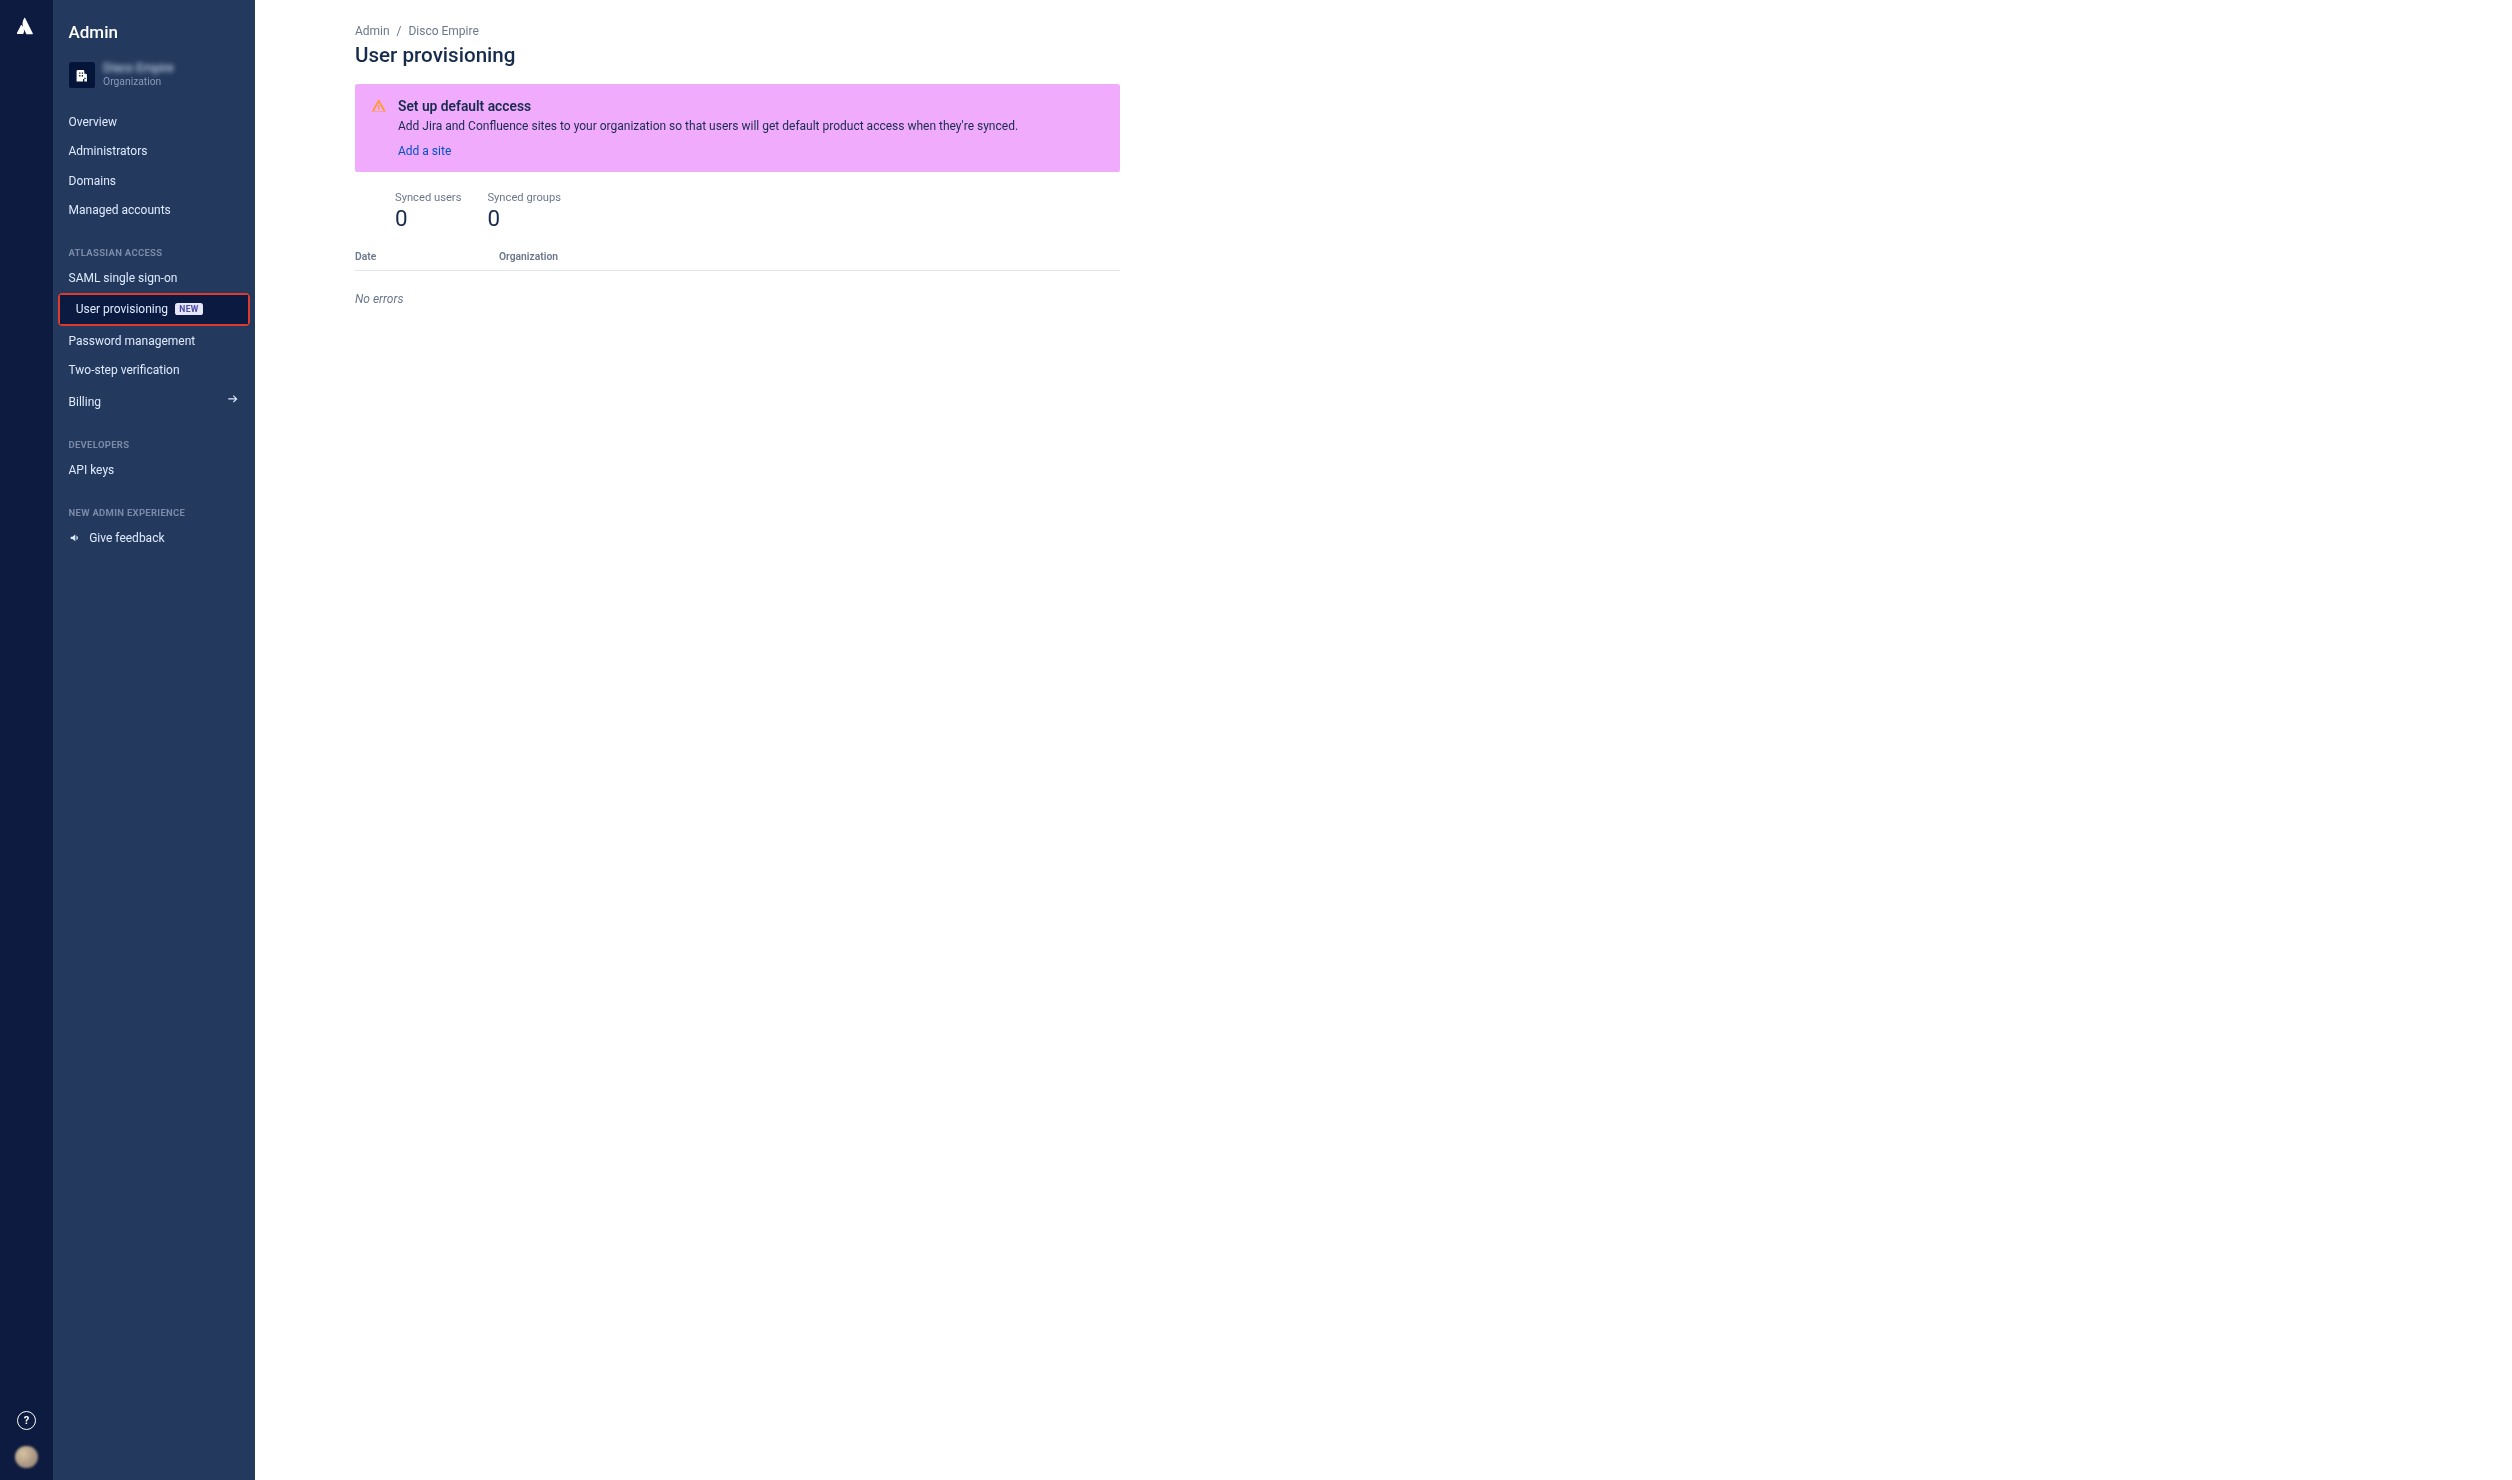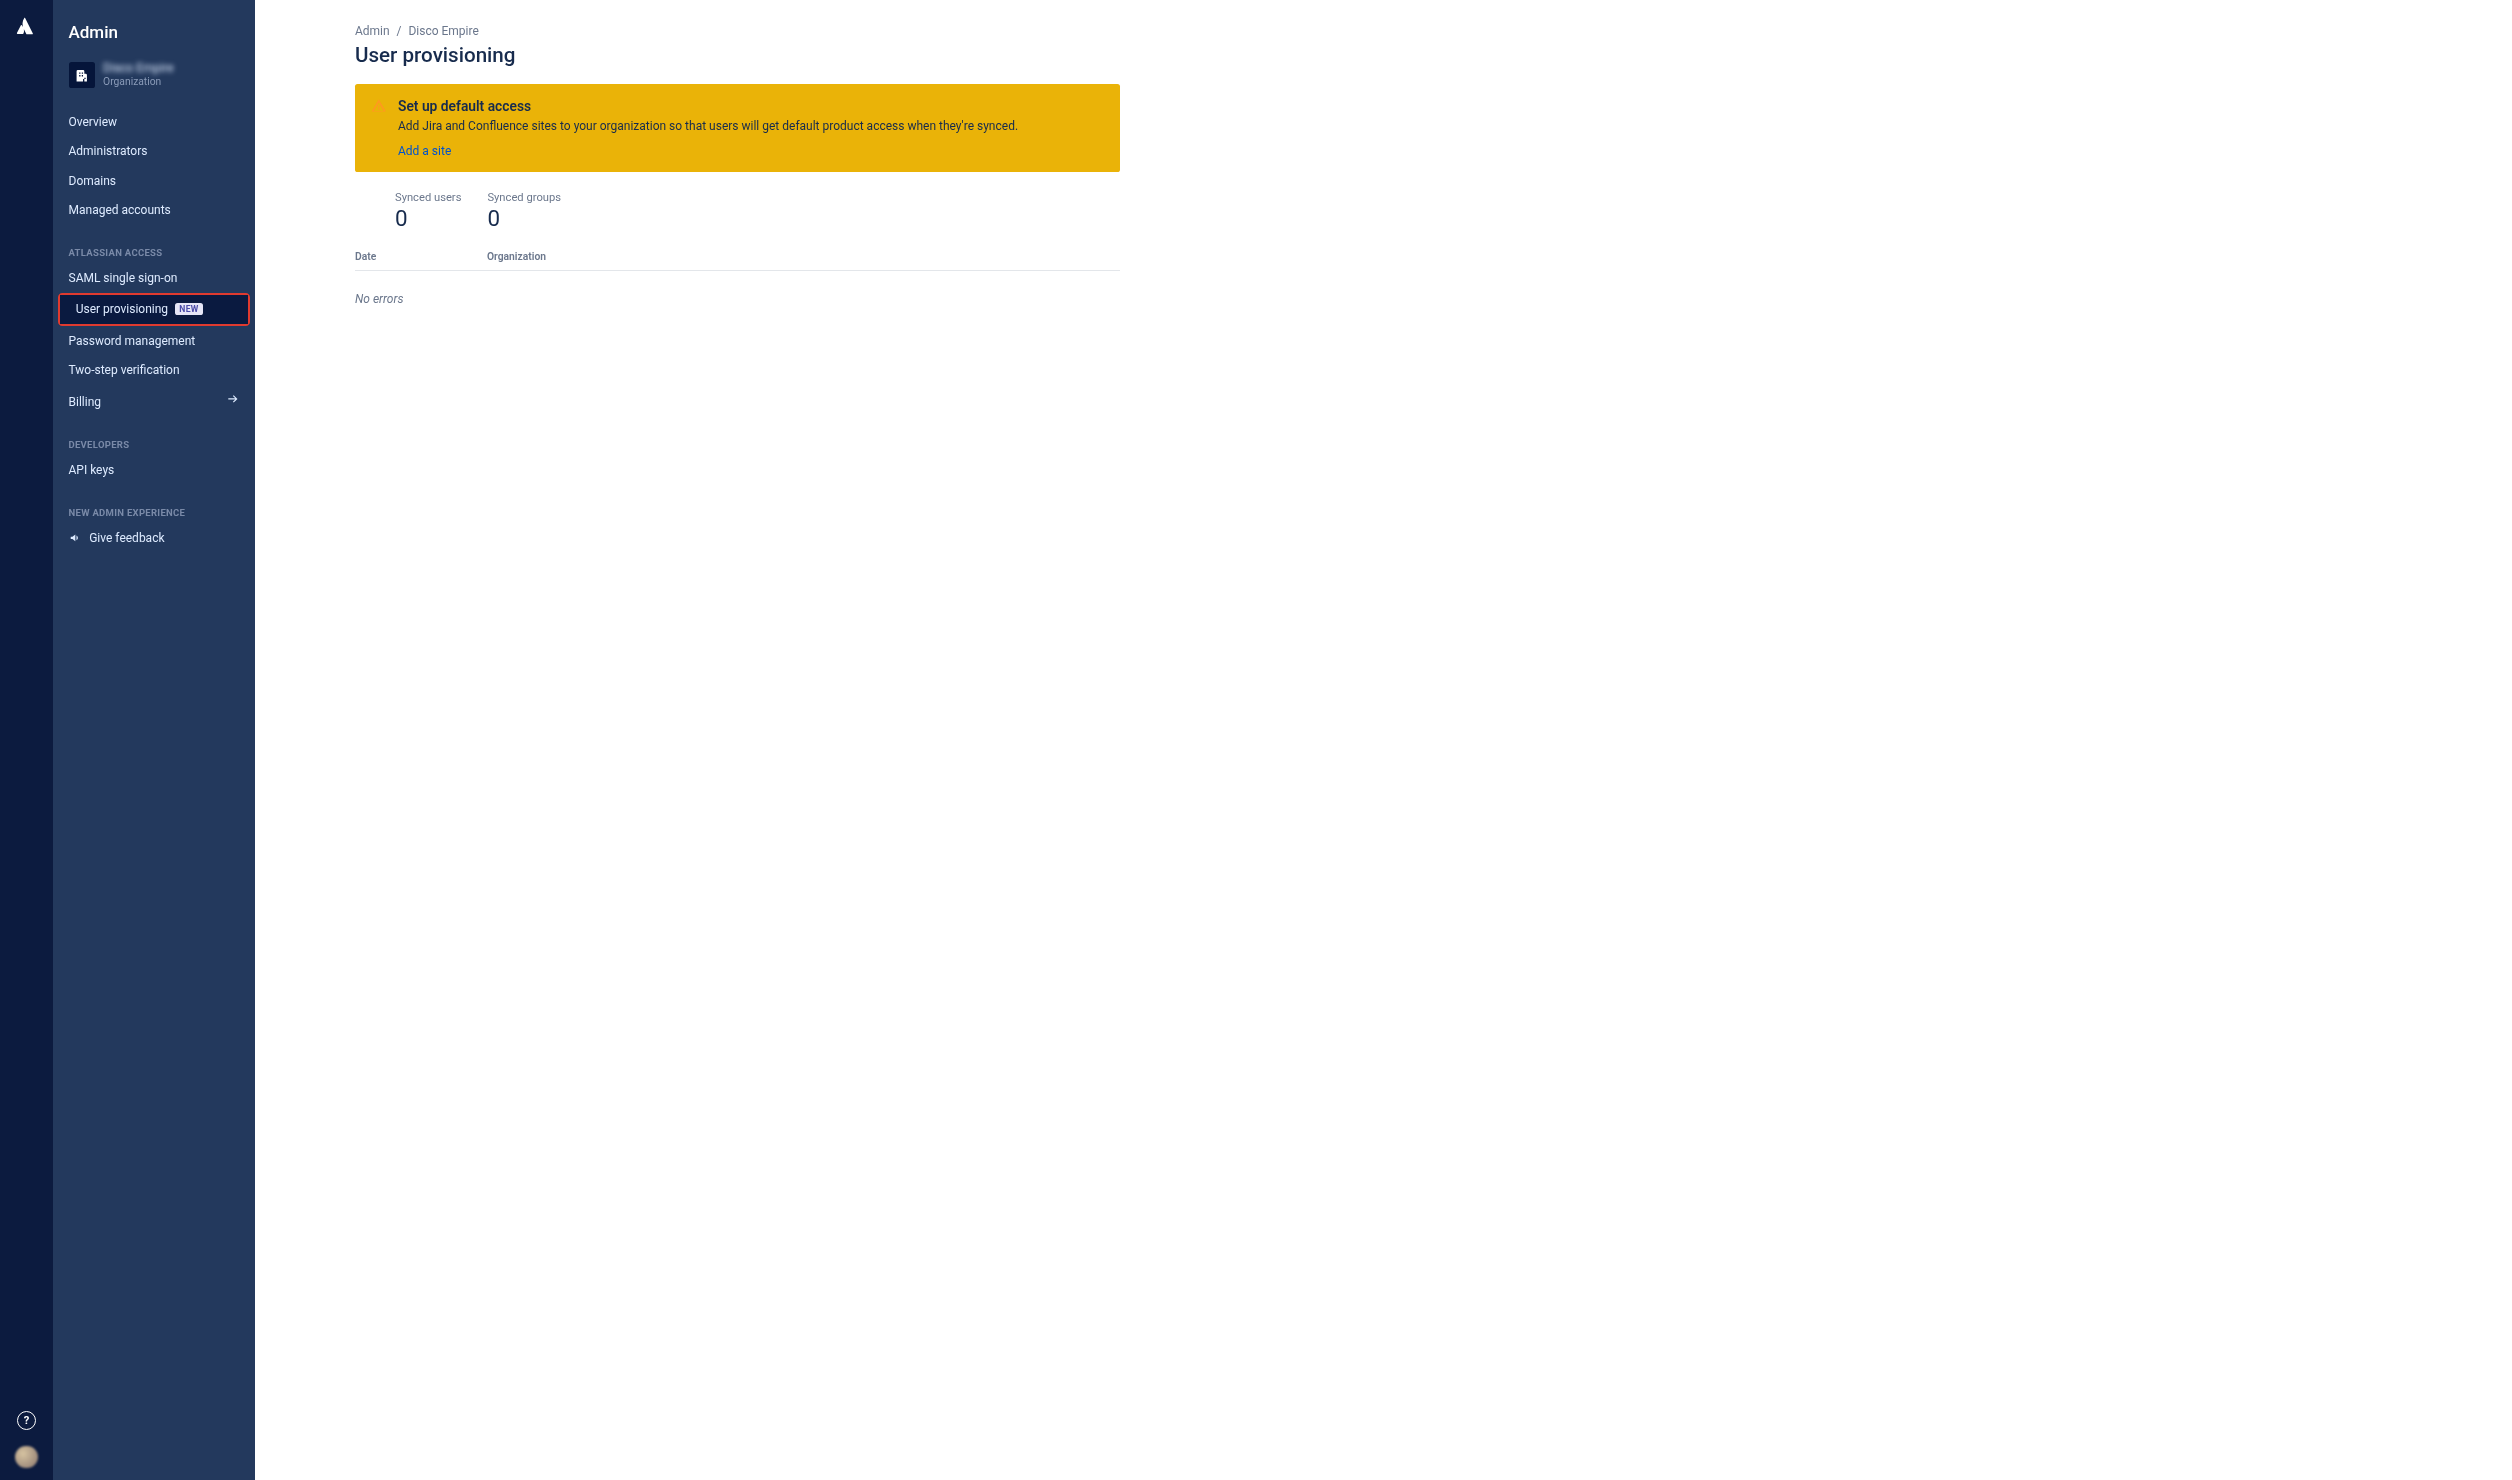--- a/index.html
+++ b/index.html
@@ -69,37 +69,37 @@
   
   .main { flex: 1; padding: 24px 0 0 100px; overflow-y: auto; }
   .main-inner { max-width: 765px; }
   .breadcrumbs { font-size: 12px; color: #6B778C; margin-bottom: 5.2px; display: flex; gap: 6.9px; align-items: center; }
   .breadcrumbs a { color: #6B778C; text-decoration: none; cursor: pointer; }
   .breadcrumbs .sep { color: #6B778C; }
   .page-title { font-size: 20.6px; font-weight: 500; color: #172B4D; margin-bottom: 17px; }
   .intro { font-size: 12px; color: #172B4D; line-height: 1.5; margin-bottom: 20.6px; }
   .intro a { color: #0052CC; text-decoration: none; cursor: pointer; }
   .banner {
-    background: #eab308; border-radius: 2.6px; padding: 13.8px 15.5px; display: flex; gap: 12px; margin-bottom: 19px;
+    background: #f0abfc; border-radius: 2.6px; padding: 13.8px 15.5px; display: flex; gap: 12px; margin-bottom: 19px;
   }
   .banner-icon svg { width: 15.5px; height: 15.5px; }
   .banner-body { flex: 1; }
   .banner-title { font-size: 13.8px; font-weight: 600; color: #172B4D; margin-bottom: 5.2px; }
   .banner-text { font-size: 12px; color: #172B4D; margin-bottom: 8.6px; }
   .banner-link { color: #0052CC; font-size: 12px; text-decoration: none; cursor: pointer; }
   .stats { display: flex; gap: 26px; margin-bottom: 19px; margin-left: 40px; }
   .stat .stat-label { font-size: 11.2px; color: #6B778C; margin-bottom: 1.7px; }
   .stat .stat-value { font-size: 22.4px; font-weight: 400; color: #172B4D; }
   .tabs { display: flex; gap: 13.8px; border-bottom: 1.7px solid #e3e6ea; margin-bottom: 13.8px; }
   .tab {
     padding: 0 0 6.9px; font-size: 12px; color: #42526E; cursor: pointer; border-bottom: 1.7px solid transparent; margin-bottom: -1.7px;
   }
   .tab.active { color: #0052CC; border-bottom-color: #0052CC; font-weight: 500; }
   .table-head { display: flex; font-size: 10.3px; font-weight: 600; color: #6B778C; border-bottom: 0.9px solid #e3e6ea; padding-bottom: 6.9px; }
-  .th-date { width: 132px; }
+  .th-date { width: 144px; }
   .th-desc { flex: 1; }
   .empty-row { text-align: left; font-style: italic; color: #6B778C; font-size: 12px; padding: 20.6px 0; }
 </style>
 </head>
 <body>
 
 <div class="app">
 
   <div class="rail">
     <div class="rail-top">

